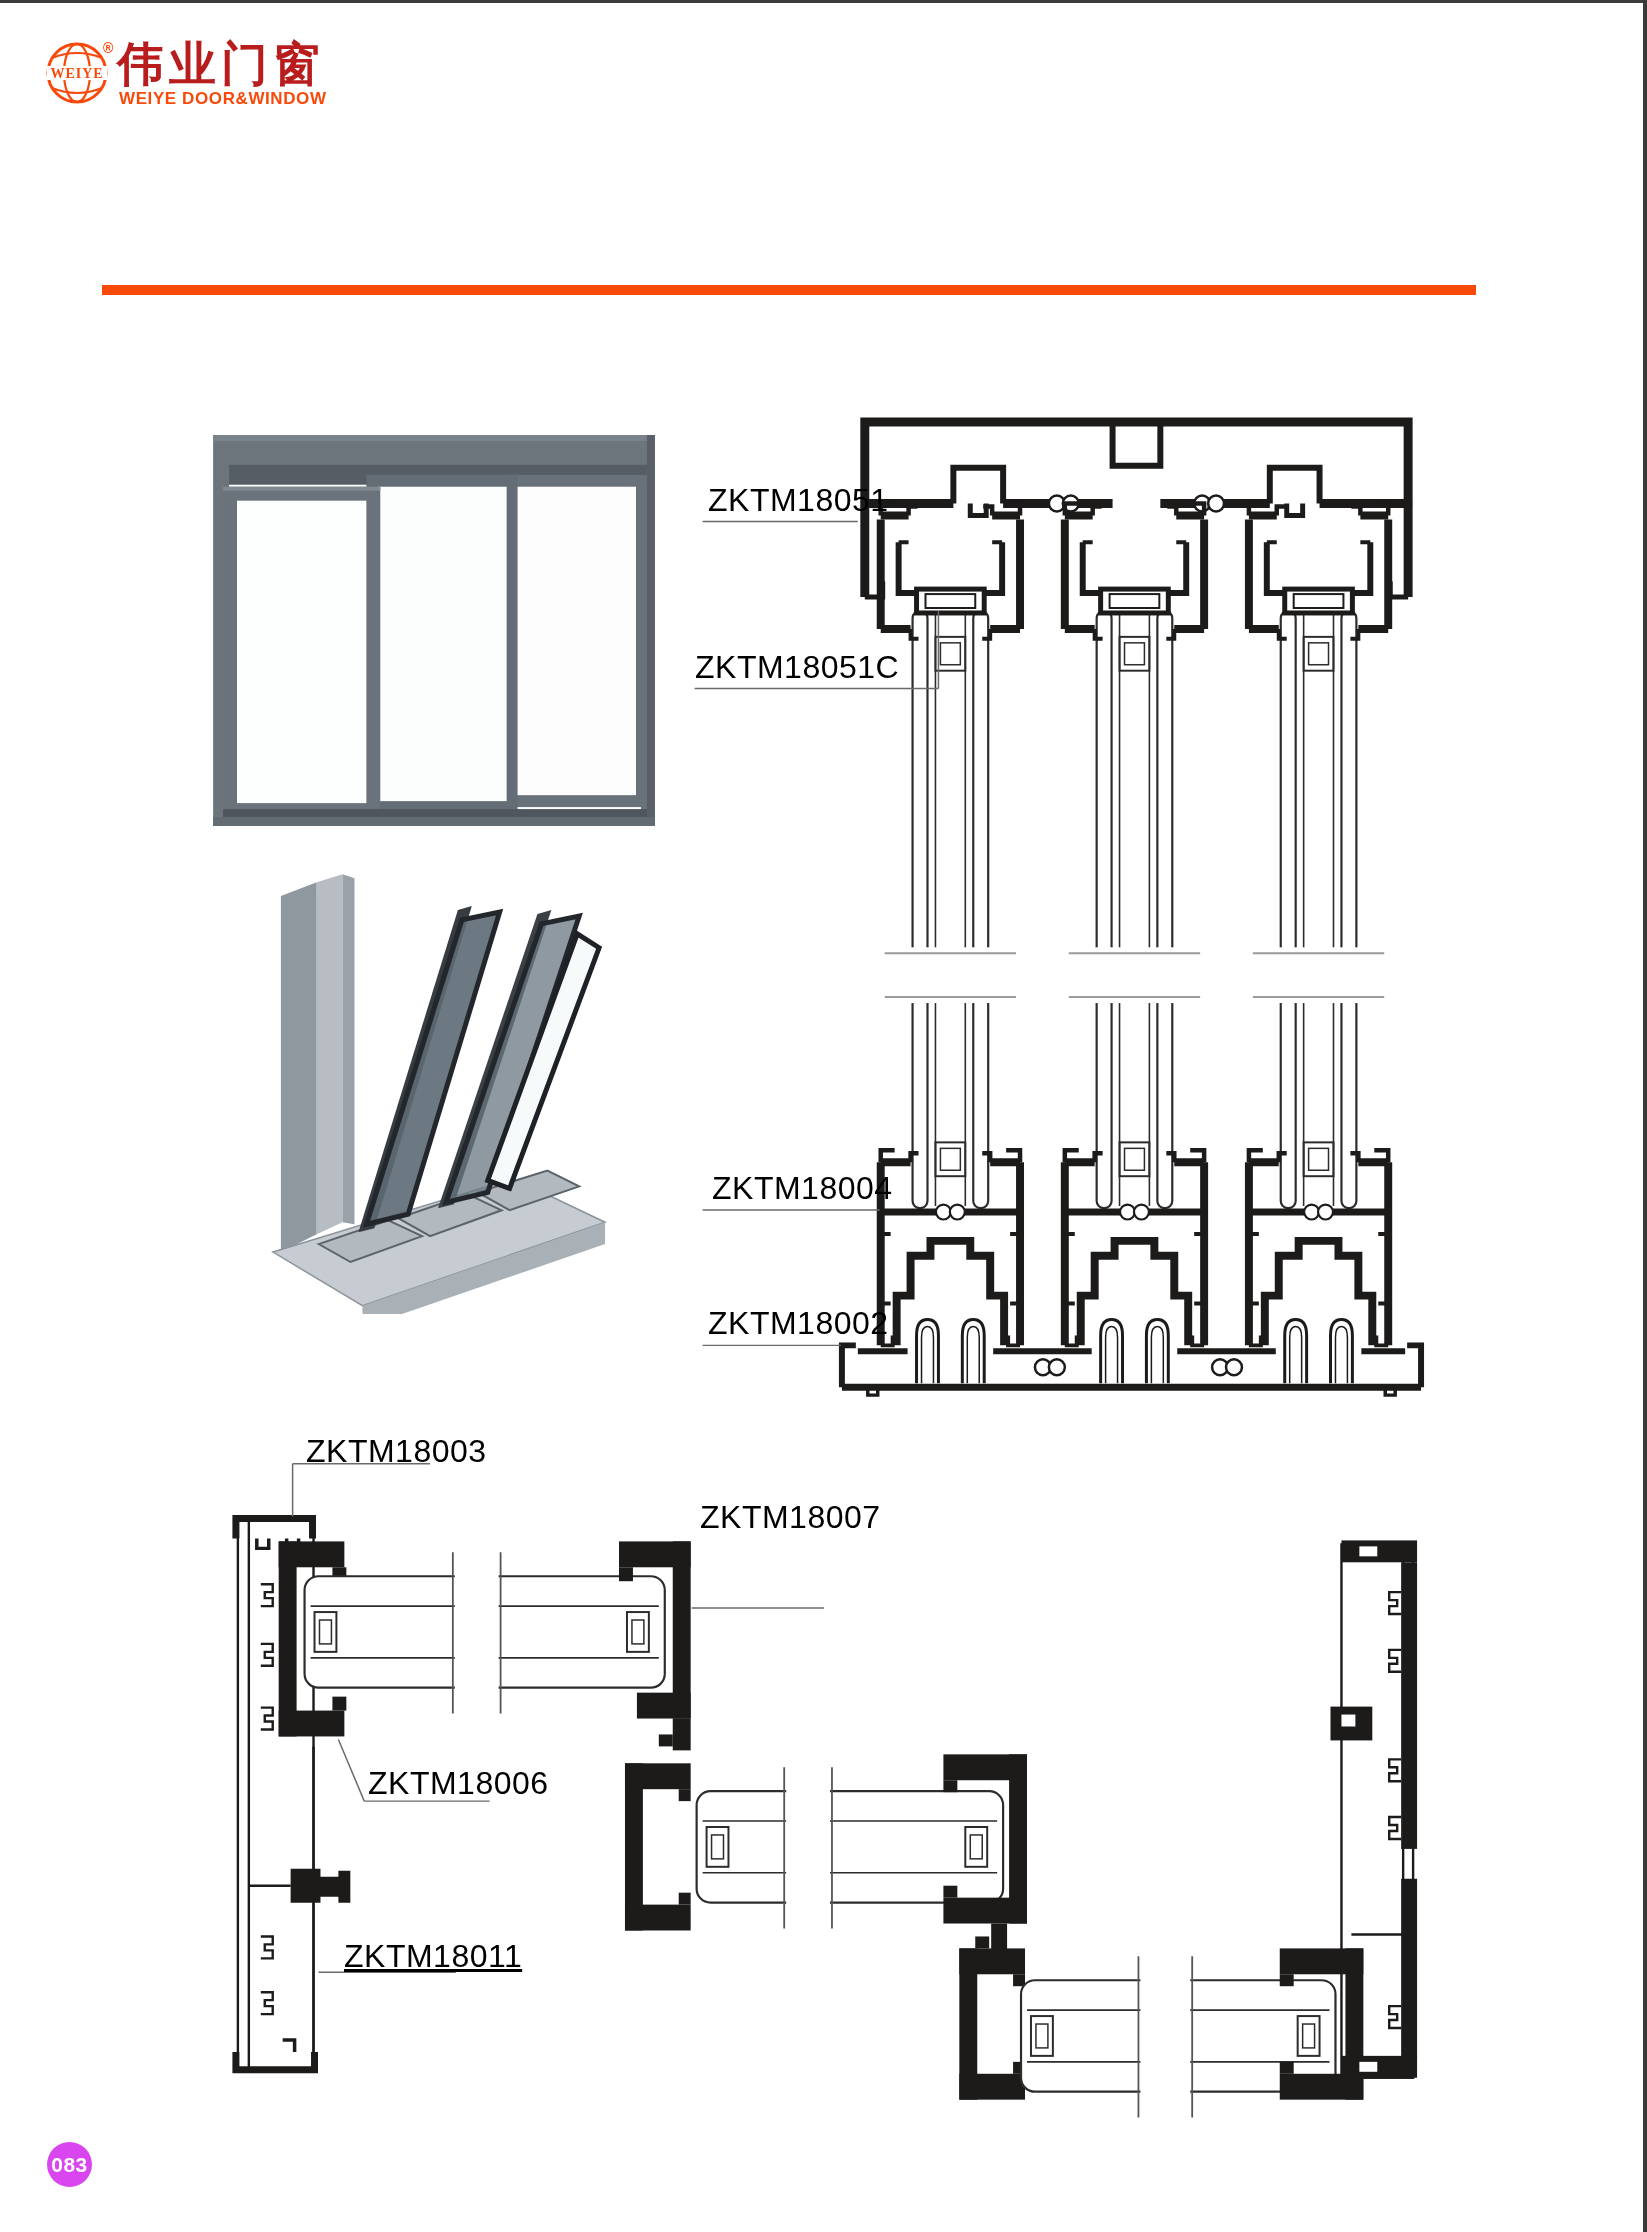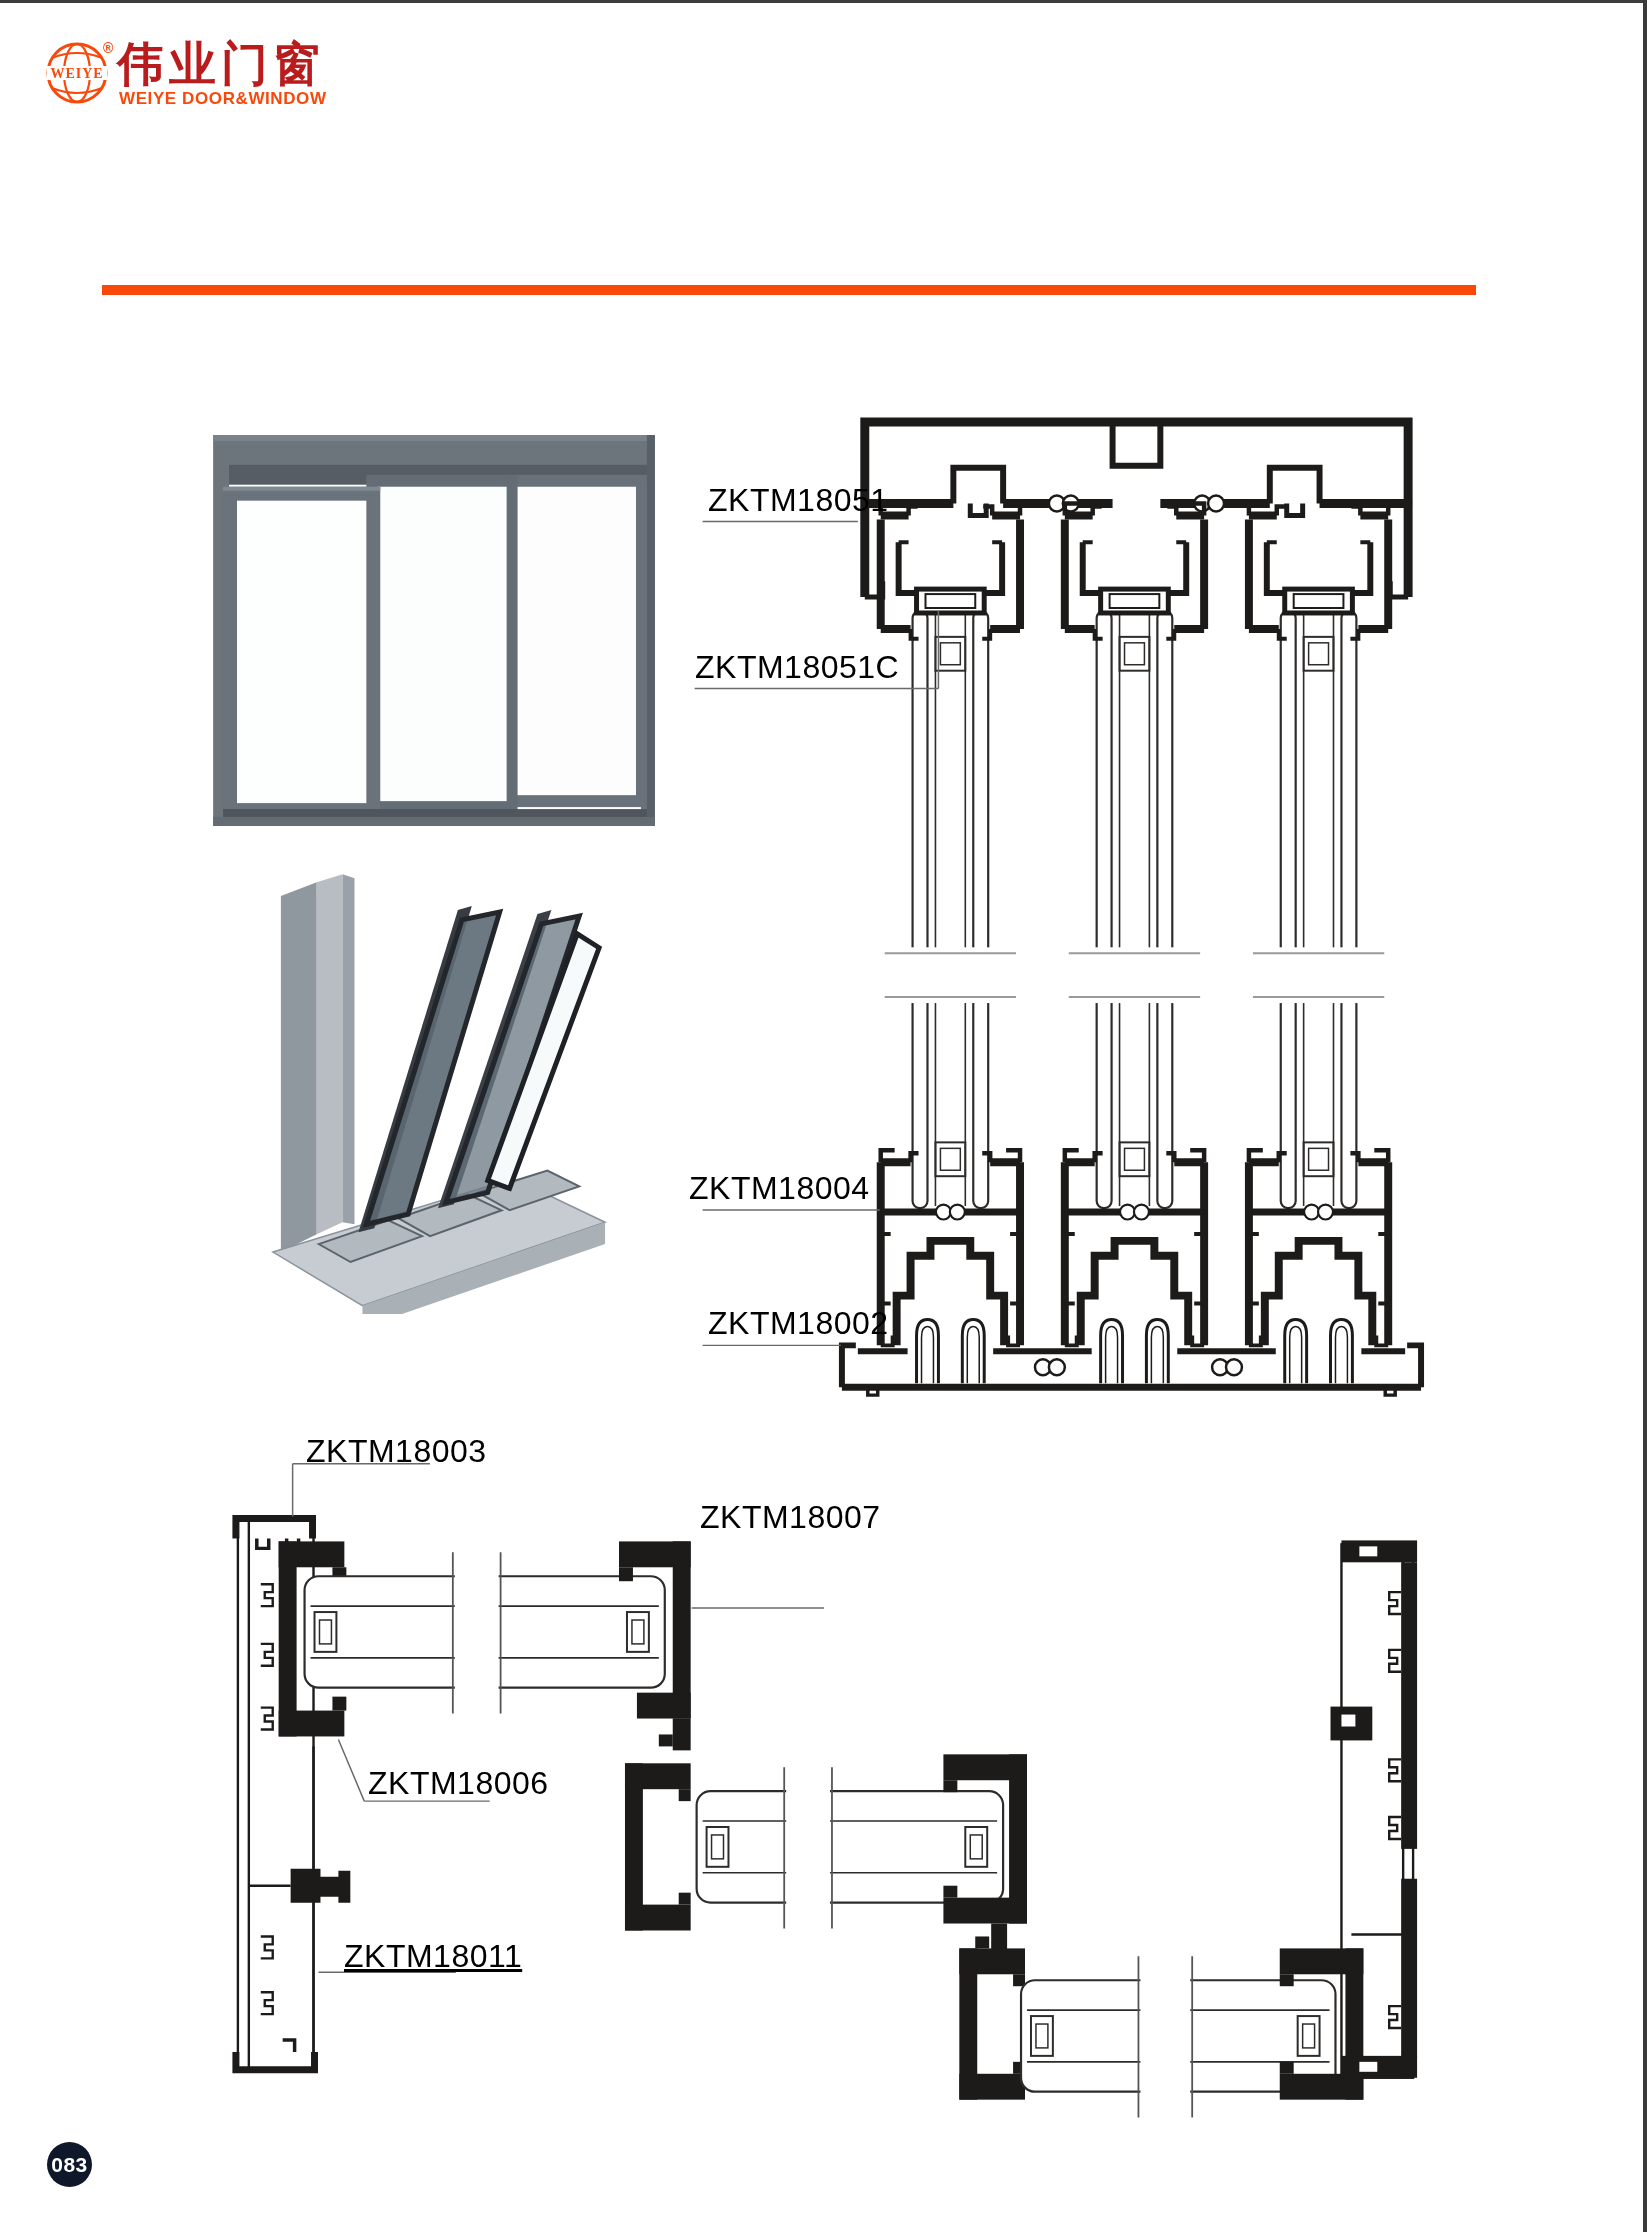--- a/index.html
+++ b/index.html
@@ -11,21 +11,21 @@
            letter-spacing:5px;line-height:1;}
   .logo-en{position:absolute;left:119px;top:90px;font-size:17px;font-weight:700;color:#f8490b;
            letter-spacing:0.6px;line-height:1;}
   .logo-reg{position:absolute;left:103px;top:40px;font-size:14px;font-weight:700;color:#f8490b;}
   .page-title{position:absolute;left:102px;top:205px;font-size:49px;font-weight:700;color:#f8490b;
               letter-spacing:1px;line-height:1.15;white-space:nowrap;}
   .title-rule{position:absolute;left:102px;top:285px;width:1374px;height:10px;background:#f8490b;}
   .lbl{position:absolute;font-size:32px;font-weight:500;color:#000000;letter-spacing:0.5px;
        line-height:1;white-space:nowrap;}
   .page-badge{position:absolute;left:47px;top:2142px;width:45px;height:45px;border-radius:50%;
-              background:#0f172a;display:flex;align-items:center;justify-content:center;}
+              background:#d946ef;display:flex;align-items:center;justify-content:center;}
   .page-badge span{color:#ffffff;font-size:21px;font-weight:700;letter-spacing:0.5px;}
   svg{position:absolute;display:block;}
 </style>
 </head>
 <body>
 
 <div id="canvas">
 
   <div class="edge-top"></div>
   <div class="edge-right"></div>
@@ -297,21 +297,21 @@
       <path d="M706,1352 H845"></path>
       <path d="M294,1471 H432 M294,1471 V1524"></path>
       <path d="M695,1616 H828"></path>
       <path d="M340,1748 L366,1810 M366,1810 H492"></path>
       <path d="M320,1982 H458"></path>
     </g>
   </svg>
 
   <div class="lbl" style="left:708px;top:484px;">ZKTM18051</div>
   <div class="lbl" style="left:695px;top:651px;">ZKTM18051C</div>
-  <div class="lbl" style="left:689px;top:1172px;text-align:right;">ZKTM18004</div>
+  <div class="lbl" style="left:712px;top:1172px;text-align:right;">ZKTM18004</div>
   <div class="lbl" style="left:708px;top:1307px;">ZKTM18002</div>
   <div class="lbl" style="left:306px;top:1435px;text-align:center;">ZKTM18003</div>
   <div class="lbl" style="left:700px;top:1501px;">ZKTM18007</div>
   <div class="lbl" style="left:368px;top:1767px;">ZKTM18006</div>
   <div class="lbl" style="left:344px;top:1940px;text-decoration:underline;">ZKTM18011</div>
 
   <div class="page-badge">
     <span>083</span>
   </div>
 

